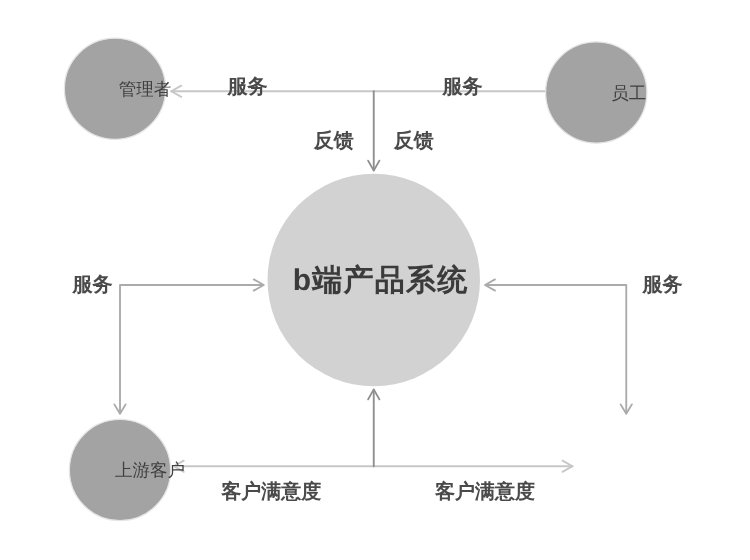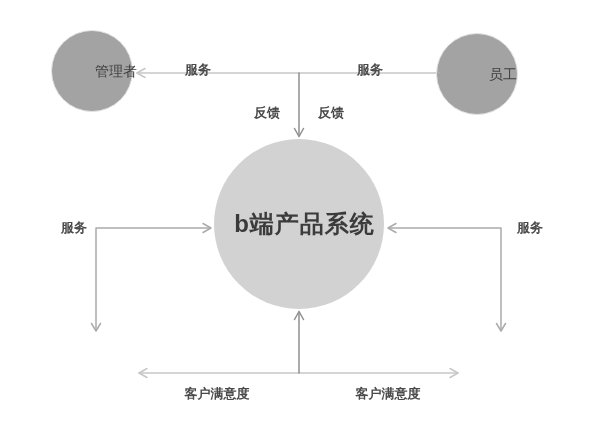--- a/index.html
+++ b/index.html
@@ -63,21 +63,21 @@
     font-weight: bold;
     color: #3b3b3b;
     letter-spacing: 1px;
     white-space: nowrap;
     margin-left: 11px;
   }
 
   .edge-label {
     position: absolute;
     transform: translate(-50%, -50%);
-    font-size: 13px;
+    font-size: 16px;
     font-weight: bold;
     color: #4a4a4a;
     white-space: nowrap;
   }
   .lbl-service-top-left     { left: 198px; top: 70px; }
   .lbl-service-top-right    { left: 370px; top: 70px; }
   .lbl-feedback-left        { left: 267px; top: 113px; }
   .lbl-feedback-right       { left: 331px; top: 113px; }
   .lbl-service-mid-left     { left: 74px;  top: 228px; }
   .lbl-service-mid-right    { left: 530px; top: 228px; }
@@ -145,20 +145,30 @@
     <svg width="26" height="31" viewBox="0 0 26 31" fill="none" stroke="#9a9a9a" stroke-width="1.4" stroke-linecap="round">
       <circle cx="13" cy="5" r="3.6" fill="#dcdcdc"></circle>
       <line x1="3" y1="13" x2="23" y2="13"></line>
       <line x1="13" y1="8.6" x2="13" y2="20"></line>
       <line x1="13" y1="20" x2="6" y2="29"></line>
       <line x1="13" y1="20" x2="20" y2="29"></line>
     </svg>
     <span class="actor-label">员工</span>
   </div>
 
+  <div class="actor actor-upstream">
+    <svg width="26" height="31" viewBox="0 0 26 31" fill="none" stroke="#9a9a9a" stroke-width="1.4" stroke-linecap="round">
+      <circle cx="13" cy="5" r="3.6" fill="#dcdcdc"></circle>
+      <line x1="3" y1="13" x2="23" y2="13"></line>
+      <line x1="13" y1="8.6" x2="13" y2="20"></line>
+      <line x1="13" y1="20" x2="6" y2="29"></line>
+      <line x1="13" y1="20" x2="20" y2="29"></line>
+    </svg>
+    <span class="actor-label">上游客户</span>
+  </div>
 
 
   <span class="edge-label lbl-service-top-left">服务</span>
   <span class="edge-label lbl-service-top-right">服务</span>
   <span class="edge-label lbl-feedback-left">反馈</span>
   <span class="edge-label lbl-feedback-right">反馈</span>
   <span class="edge-label lbl-service-mid-left">服务</span>
   <span class="edge-label lbl-service-mid-right">服务</span>
   <span class="edge-label lbl-satisfaction-left">客户满意度</span>
   <span class="edge-label lbl-satisfaction-right">客户满意度</span>

